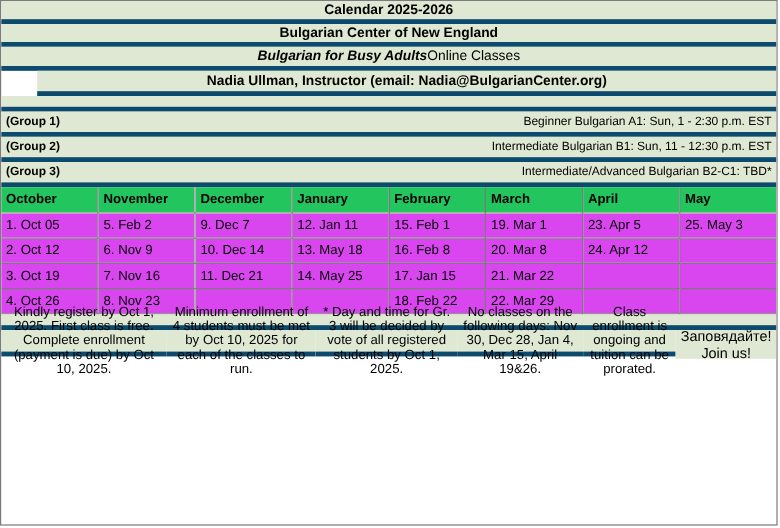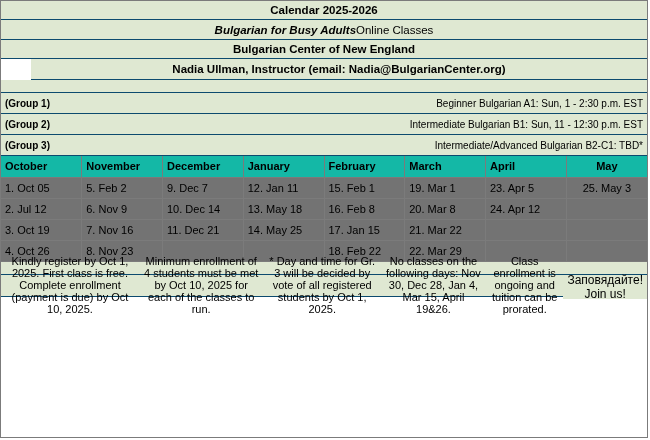--- a/index.html
+++ b/index.html
@@ -18,21 +18,21 @@
     width: 648px;
     height: 438px;
     border: 1px solid #7b7b7b;
     box-sizing: border-box;
     display: flex;
     flex-direction: column;
     overflow: hidden;
   }
   .band {
     background: #dfe8d2;
-    border-bottom: 1px solid #0c4a6e;
+    border-bottom: 4px solid #0c4a6e;
     text-align: center;
     display: flex;
     align-items: center;
     justify-content: center;
     box-sizing: border-box;
     padding: 0 4px;
   }
   .band.h1 { height: 19px; font-weight: bold; font-size: 11.5px; }
   .band.h2 { height: 19px; font-weight: bold; font-size: 11.5px; }
   .band.h3 { height: 20px; font-size: 11.5px; }
@@ -50,48 +50,48 @@
     table-layout: fixed;
   }
   table.cal th, table.cal td {
     border: 1px solid #7b7b7b;
     border-top: none;
     border-left: none;
     height: 21px;
     padding: 0 4px;
     font-size: 11px;
     box-sizing: border-box;
-    background: #737373;
+    background: #d946ef;
     text-align: left;
     overflow: hidden;
     white-space: nowrap;
   }
   table.cal th:first-child, table.cal td:first-child { border-left: none; }
   table.cal th:last-child, table.cal td:last-child { border-right: none; }
   table.cal th {
-    background: #14b8a6;
+    background: #22c55e;
     font-weight: bold;
   }
-  table.cal th.may-col, table.cal td.may-col { text-align: center; }
+  table.cal th.may-col, table.cal td.may-col { }
   .notes {
     display: flex;
     flex-direction: row;
   }
 </style>
 </head>
 <body>
 
 <div class="sheet">
 
   <div class="band h1">Calendar 2025-2026</div>
+  <div class="band h2">Bulgarian Center of New England</div>
   <div class="band h3">
     <span class="italic-em">Bulgarian for Busy Adults</span>
       <span> Online Classes</span>
   </div>
-  <div class="band h2">Bulgarian Center of New England</div>
   <div class="band h4">Nadia Ullman, Instructor (email: Nadia@BulgarianCenter.org)</div>
 
   <div class="band spacer"></div>
 
   <div class="band grp">
     <span class="grp-label">(Group 1)</span>
       <span> Beginner Bulgarian A1: Sun, 1 - 2:30 p.m. EST</span>
   </div>
   <div class="band grp">
     <span class="grp-label">(Group 2)</span>
@@ -120,21 +120,21 @@
         <td>1. Oct 05</td>
         <td>5. Feb 2</td>
         <td>9. Dec 7</td>
         <td>12. Jan 11</td>
         <td>15. Feb 1</td>
         <td>19. Mar 1</td>
         <td>23. Apr 5</td>
         <td class="may-col">25. May 3</td>
       </tr>
       <tr>
-        <td>2. Jul 12</td>
+        <td>2. Oct 12</td>
         <td>6. Nov 9</td>
         <td>10. Dec 14</td>
         <td>13. May 18</td>
         <td>16. Feb 8</td>
         <td>20. Mar 8</td>
         <td>24. Apr 12</td>
         <td class="may-col"></td>
       </tr>
       <tr>
         <td>3. Oct 19</td>

